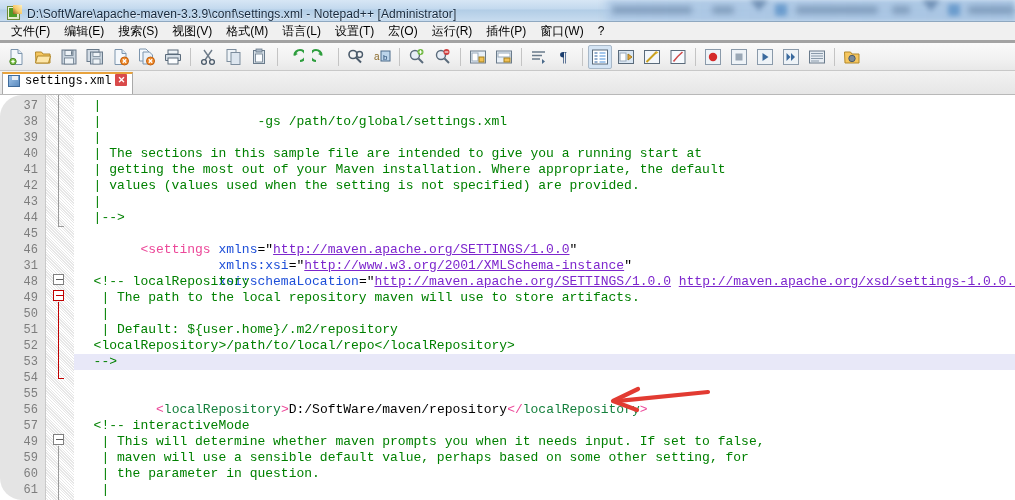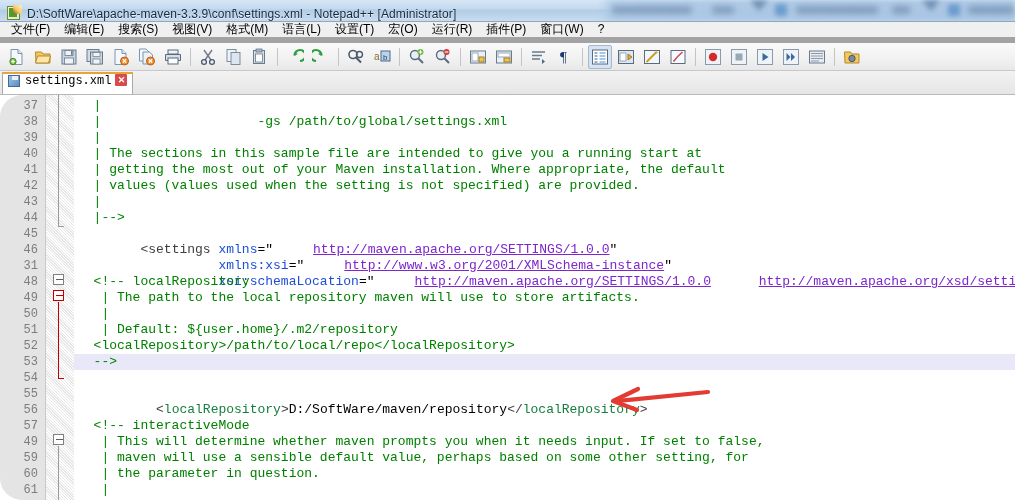--- a/index.html
+++ b/index.html
@@ -97,21 +97,21 @@
   }
 
   
   .menubar {
     height: 21px;
     flex: 0 0 21px;
     background: #f0f0f0;
     display: flex;
     align-items: center;
     padding-left: 4px;
-    border-bottom: 6px solid #a3a3a3;
+    border-bottom: 3px solid #a3a3a3;
   }
   .menuitem {
     font-size: 12px;
     color: #000;
     padding: 2px 7px 3px 7px;
     white-space: nowrap;
     line-height: 14px;
     cursor: default;
   }
 
@@ -266,24 +266,24 @@
     height: 16px;
     line-height: 16px;
     font-family: "Liberation Mono", monospace;
     font-size: 13px;
     white-space: pre;
     color: #000000;
     padding-left: 4px;
   }
   .cline.current { background: #e8e8f8; }
   .cm { color: #008000; }         
-  .tg { color: #404040; }         
+  .tg { color: #ec4899; }         
   .tgn { color: #15803d; }        
   .at { color: #1d4ed8; }         
-  .url { color: #7d26cd; text-decoration: underline; margin-left: 40px; }
+  .url { color: #7d26cd; text-decoration: underline; }
   .txt { color: #000000; }
   .eq  { color: #000000; }
 
   
   .arrow-anno {
     position: absolute;
     pointer-events: none;
   }
 </style>
 </head>

